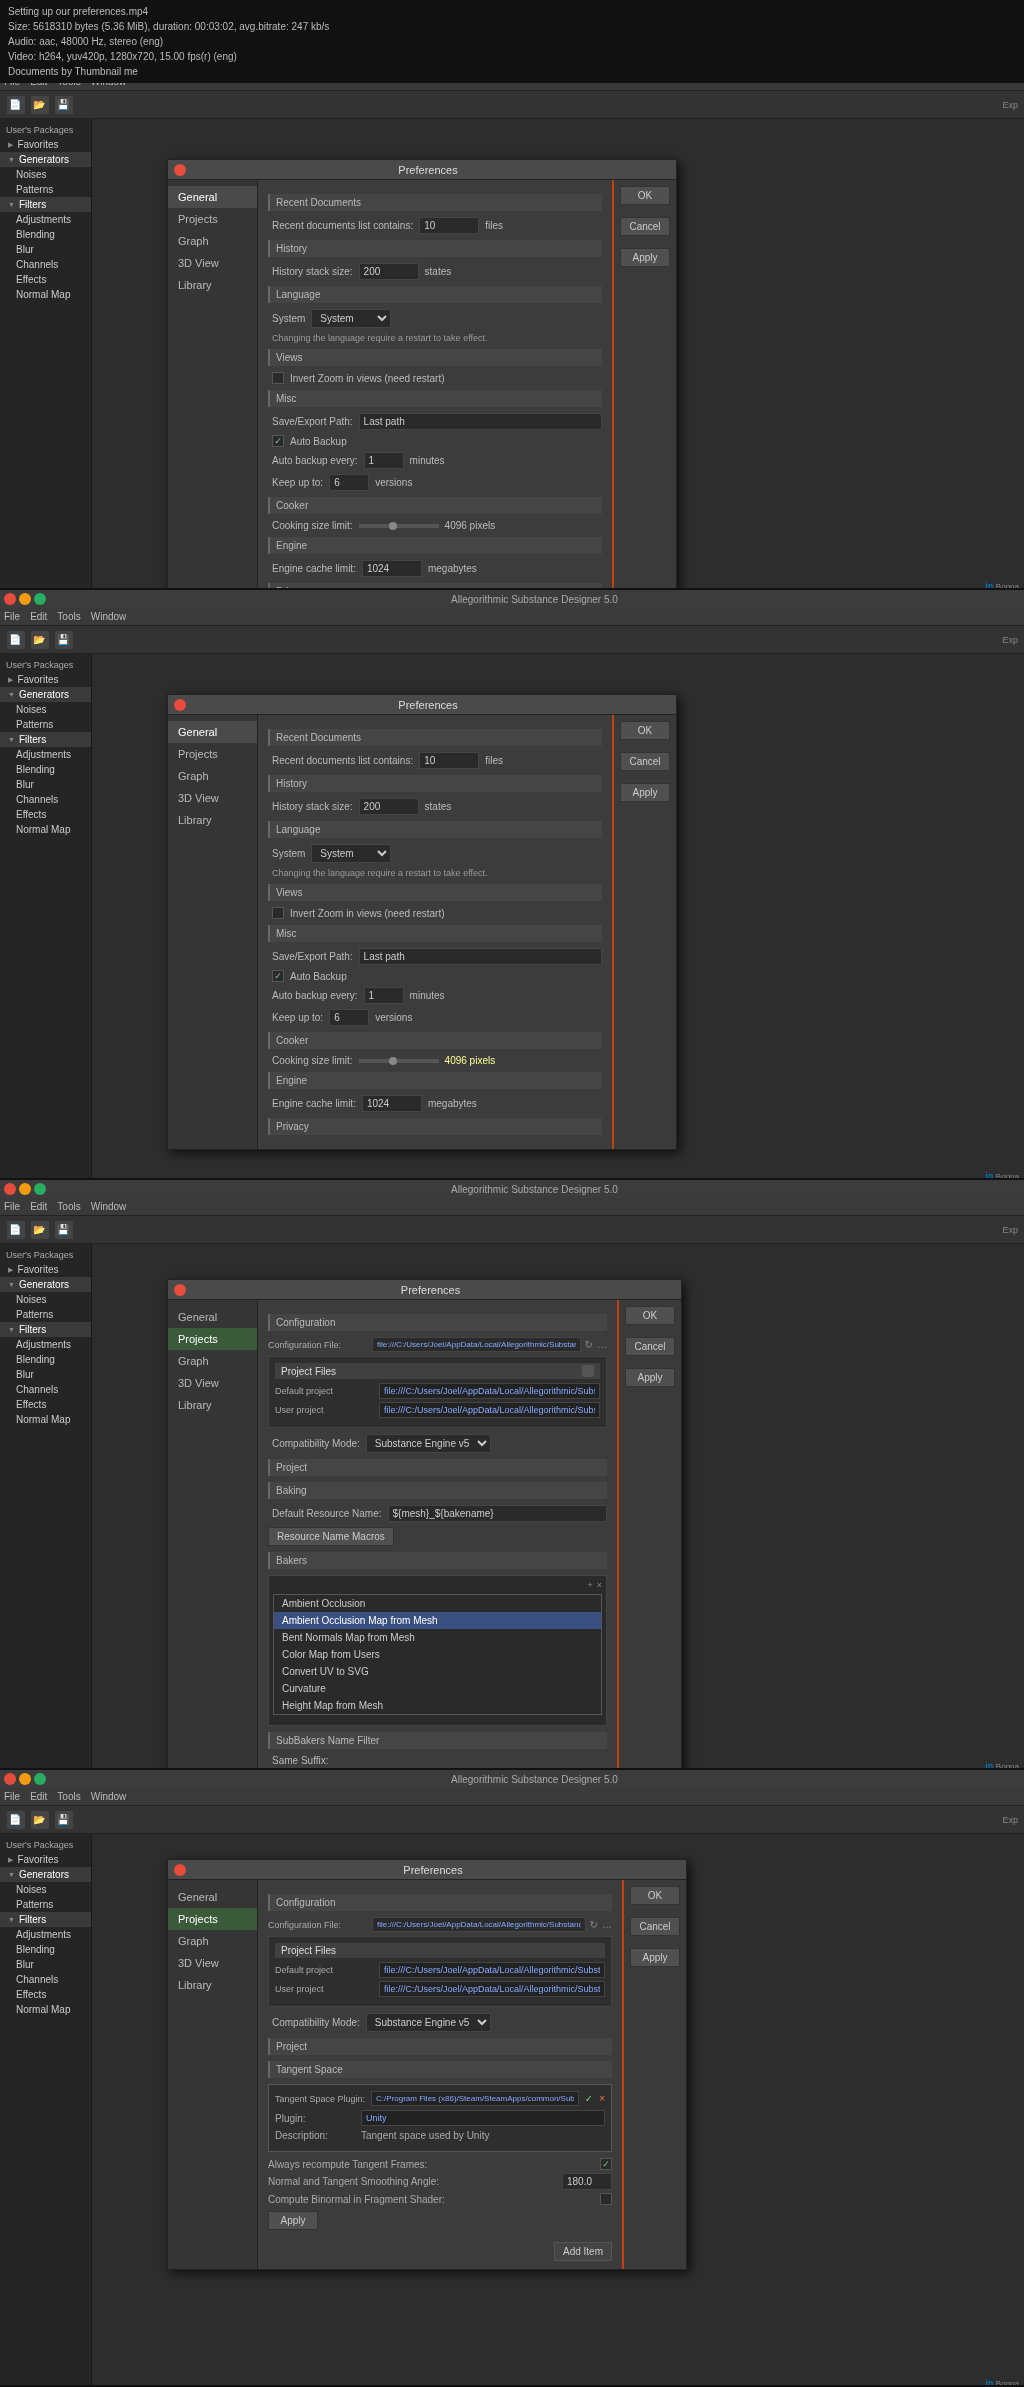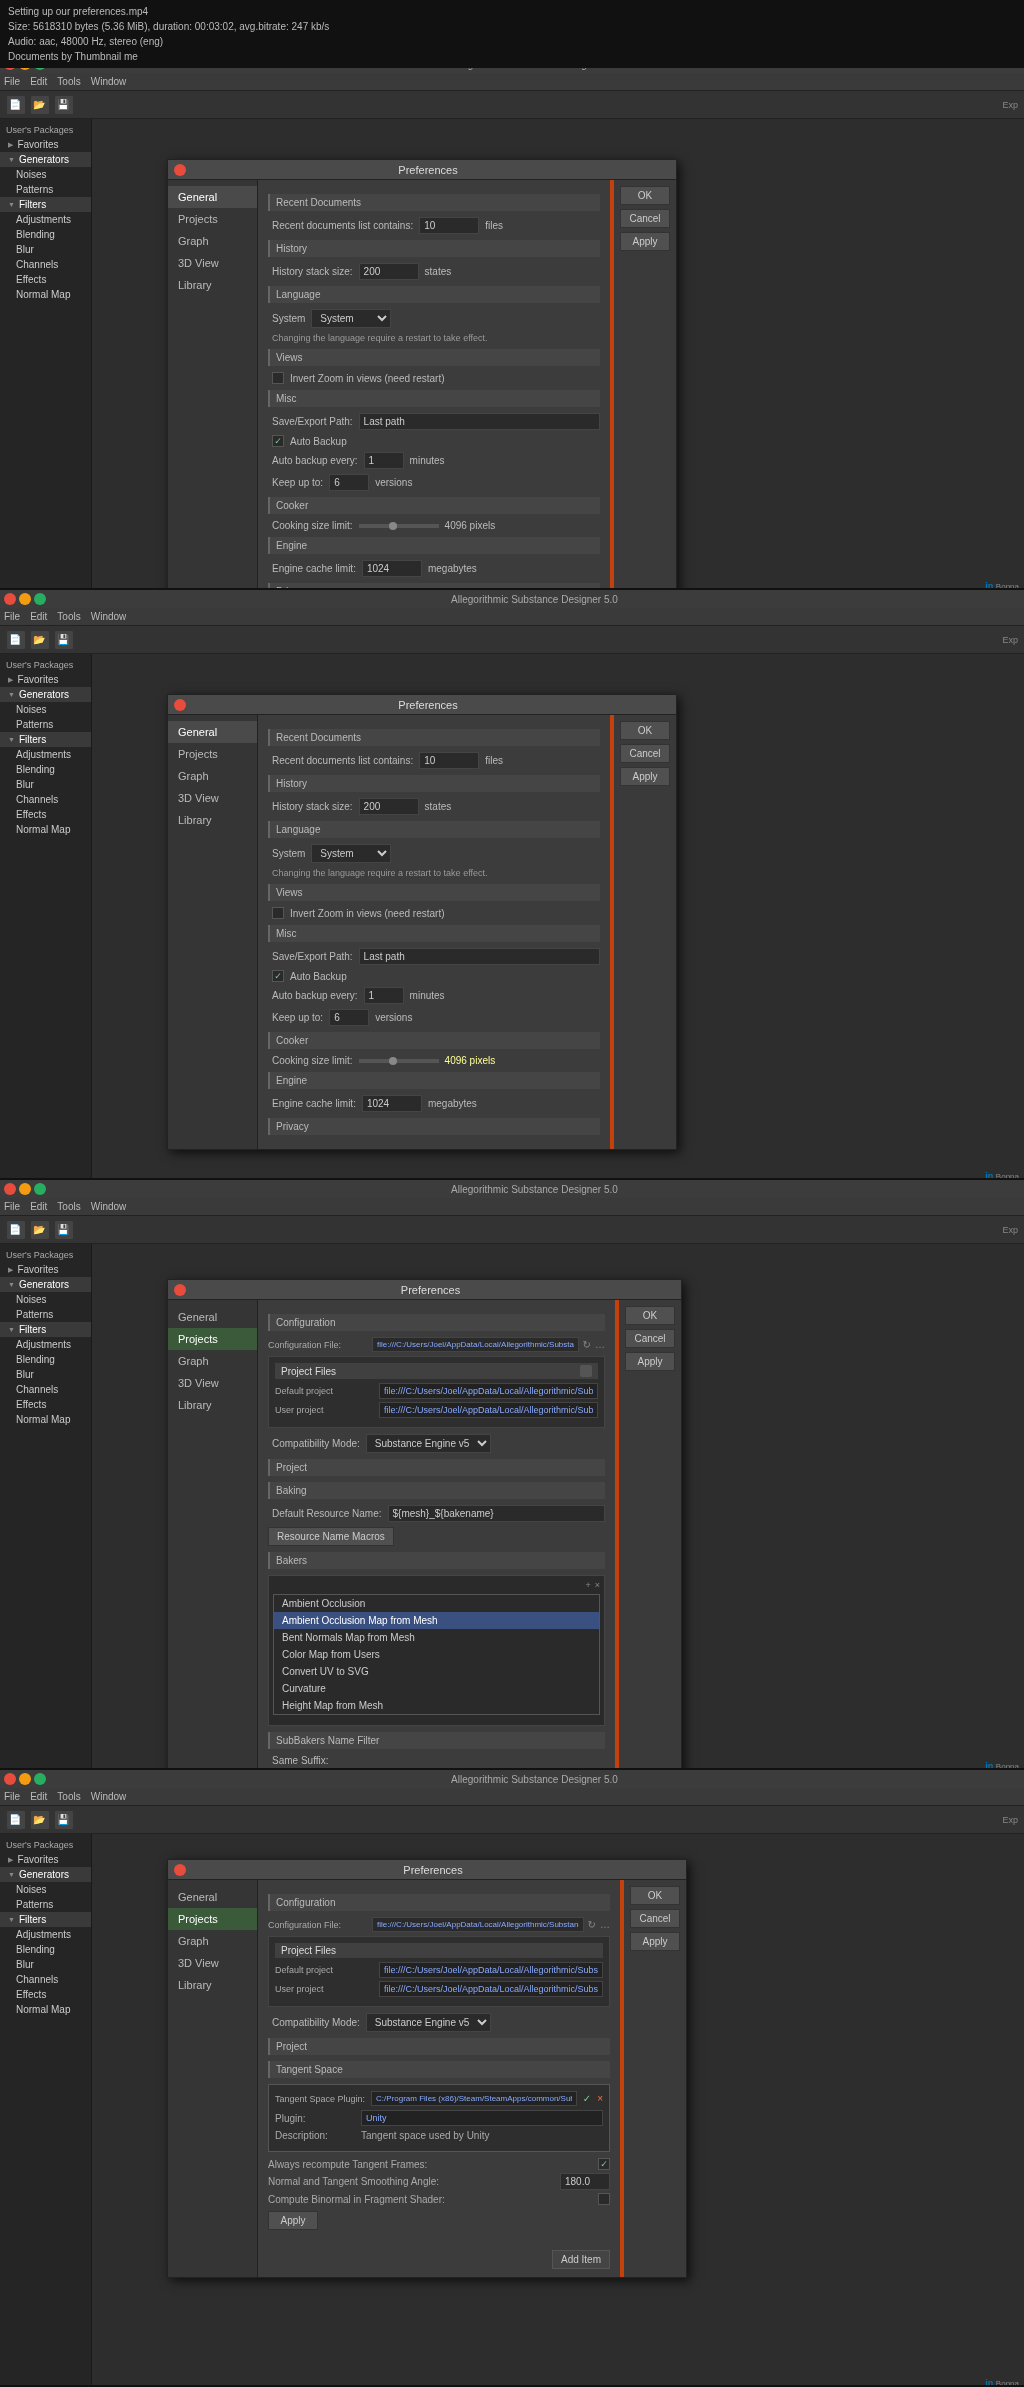--- a/index.html
+++ b/index.html
@@ -144,22 +144,22 @@
     .pref-right {
       flex: 1;
       padding: 8px 10px;
       overflow-y: auto;
       max-height: 520px;
     }
     .pref-action-btns {
       display: flex;
       flex-direction: column;
       padding: 6px;
-      gap: 4px;
-      border-left: 4px solid #c2410c;
+      gap: 12px;
+      border-left: 2px solid #c2410c;
       background: #3a3a3a;
     }
     .pref-btn {
       padding: 3px 8px;
       font-size: 10px;
       background: #505050;
       border: 1px solid #333;
       color: #ccc;
       cursor: pointer;
       min-width: 50px;
@@ -369,32 +369,33 @@
       color: #bbb;
     }
 
     .add-item-btn {
       background: #444;
       border: 1px solid #555;
       color: #ccc;
       font-size: 10px;
       padding: 3px 8px;
       cursor: pointer;
-      margin-top: 12px;
+      margin-top: 4px;
     }
   </style>
 </head>
 <body>
 
 <div class="screenshot-panel panel1">
 
   <div class="video-info" style="position:absolute;top:0;left:0;right:0;z-index:100;background:#111;">
     <div>Setting up our preferences.mp4</div>
     <div>Size: 5618310 bytes (5.36 MiB), duration: 00:03:02, avg.bitrate: 247 kb/s</div>
     <div>Audio: aac, 48000 Hz, stereo (eng)</div>
+    <div>Video: h264, yuv420p, 1280x720, 15.00 fps(r) (eng)</div>
     <div>Documents by Thumbnail me</div>
   </div>
 
   <div style="position:absolute;top:55px;left:0;right:0;bottom:0;background:#2d2d2d;">
 
     <div class="app-titlebar">
       <span class="titlebar-btn btn-red"></span>
       <span class="titlebar-btn btn-yellow"></span>
       <span class="titlebar-btn btn-green"></span>
       <span class="title">Allegorithmic Substance Designer 5.0</span>

